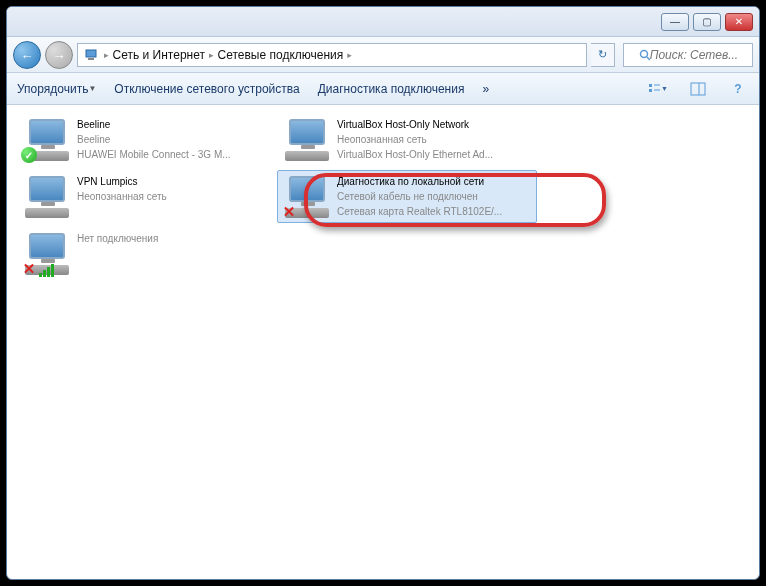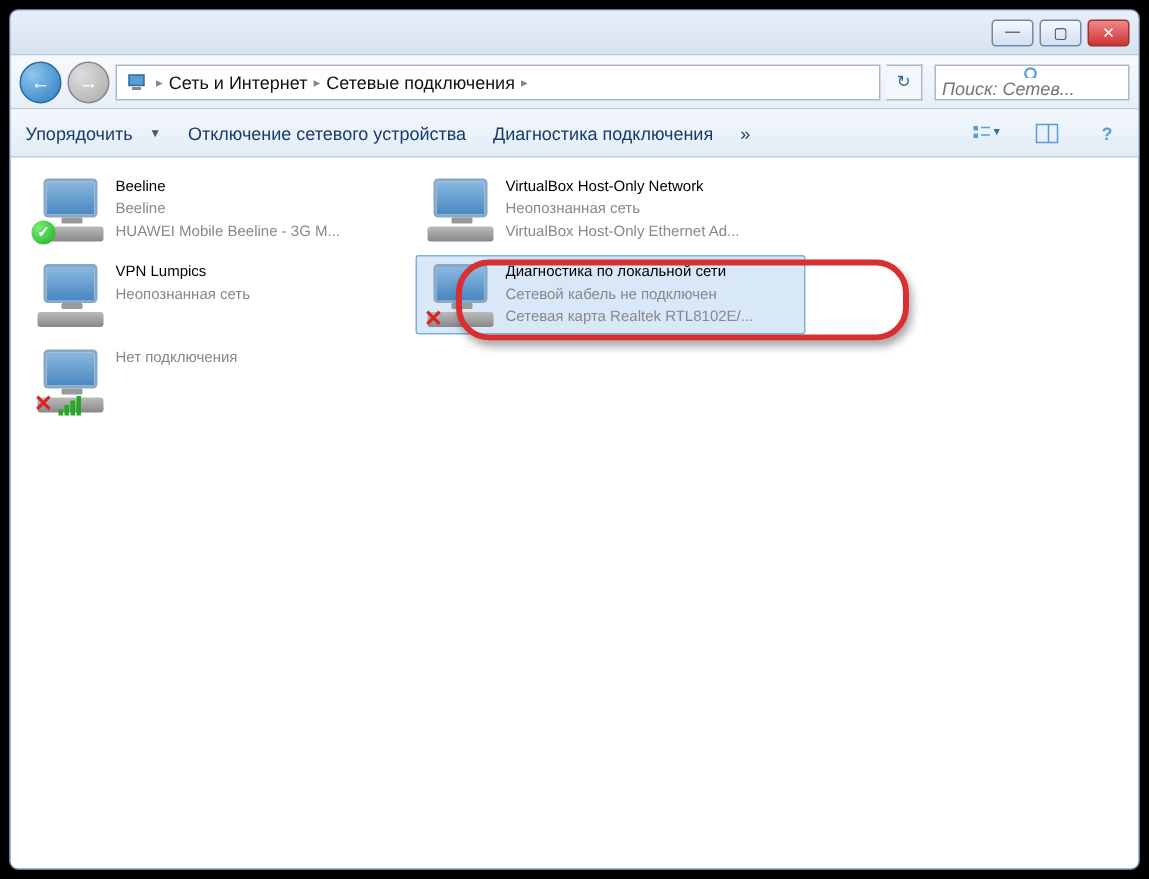--- a/index.html
+++ b/index.html
@@ -8,24 +8,24 @@
 .titlebar { height: 30px; background: linear-gradient(#e8eef7,#d8e3f0); border-bottom: 1px solid #b8c8dc; display:flex; align-items:center; justify-content:flex-end; padding:0 6px; gap:4px;}
 .winbtn { width:28px; height:18px; border:1px solid #6d8aa8; border-radius:3px; display:flex; align-items:center; justify-content:center; font-size:10px; color:#2a3a50; background:linear-gradient(#f4f8fd,#d2e0ef);}
 .winbtn.close { background:linear-gradient(#e88,#c33); color:#fff; border-color:#933;}
 .navbar { height:36px; background:linear-gradient(#f7fafd,#e6eef7); border-bottom:1px solid #c0cddc; display:flex; align-items:center; padding:0 6px; gap:4px;}
 .navbtn { width:28px; height:28px; border-radius:50%; background:radial-gradient(circle at 30% 30%,#8fc6ee,#2a7bbf); border:1px solid #2a6aa0; display:flex; align-items:center; justify-content:center; color:#fff; font-size:13px;}
 .navbtn.fwd { background:radial-gradient(circle at 30% 30%,#ddd,#aaa); border-color:#888; color:#fff;}
 .addressbar { flex:1; height:24px; border:1px solid #a8b8cc; background:#fff; display:flex; align-items:center; padding:0 4px; font-size:12px; color:#111; gap:4px;}
 .addressbar .sep { color:#888; font-size:9px; }
 .addressbar .iconbox { width:18px; height:18px; display:flex; align-items:center; justify-content:center;}
 .refreshbox { width:24px; height:24px; border:1px solid #a8b8cc; border-left:none; background:#f4f8fd; display:flex; align-items:center; justify-content:center; color:#2a6aa0; font-size:11px;}
-.searchbox { width:130px; height:24px; border:1px solid #a8b8cc; background:#fff; display:flex; align-items:center; padding:0 4px; margin-left:4px;flex-direction:column;}
+.searchbox { width:130px; height:24px; border:1px solid #a8b8cc; background:#fff; display:flex; align-items:center; padding:0 15px; margin-left:4px;}
 .searchbox input { border:none; outline:none; width:100%; font-size:12px; color:#888; font-style:italic;}
 .toolbar { height:32px; background:linear-gradient(#f4f8fd,#e0ecf6); border-bottom:1px solid #c0cddc; display:flex; align-items:center; padding:0 10px; gap:18px; font-size:12px;}
-.toolbtn { display:flex; align-items:center; gap:11px; color:#1a3a6a; cursor:default;}
+.toolbtn { display:flex; align-items:center; gap:0; color:#1a3a6a; cursor:default;}
 .toolbtn .drop { font-size:8px; color:#555;}
 .toolbar .spacer { flex:1;}
 .viewicn { width:22px; height:22px; border:1px solid transparent; display:flex; align-items:center; justify-content:center; color:#3a6aa0; font-size:12px;}
 .content { padding:8px 10px; display:flex; flex-wrap:wrap; align-content:flex-start; gap:0; }
 .conn { width:260px; display:flex; align-items:flex-start; gap:6px; padding:4px 6px; position:relative; margin-bottom:4px;}
 .conn.selected { background:#d8e8f8; border:1px solid #7fb0e0; border-radius:2px; padding:3px 5px;}
 .iconwrap { width:48px; height:44px; position:relative; flex-shrink:0;}
 .monitor { position:absolute; left:6px; top:2px; width:36px; height:26px; background:linear-gradient(#8ab8e0,#4a88c0); border:2px solid #88a8c8; border-radius:3px;}
 .monitor::after { content:""; position:absolute; left:10px; bottom:-6px; width:14px; height:4px; background:#999; border-radius:1px;}
 .cablebar { position:absolute; left:2px; bottom:0px; width:44px; height:10px; background:linear-gradient(#bbb,#888); border-radius:2px;}
@@ -105,21 +105,21 @@
   <div class="content" id="content">
       <div class="conn">
         <div class="iconwrap">
           <div class="monitor"></div>
           <div class="cablebar"></div>
           <div class="badge ok">✓</div>
         </div>
         <div class="texts">
           <div class="t1">Beeline</div>
           <div class="t2">Beeline</div>
-          <div class="t3">HUAWEI Mobile Beeline - 3G M...</div>
+          <div class="t3">HUAWEI Mobile Connect - 3G M...</div>
         </div>
       </div>
       <div class="conn">
         <div class="iconwrap">
           <div class="monitor"></div>
           <div class="cablebar"></div>
         </div>
         <div class="texts">
           <div class="t1">VirtualBox Host-Only Network</div>
           <div class="t2">Неопознанная сеть</div>

